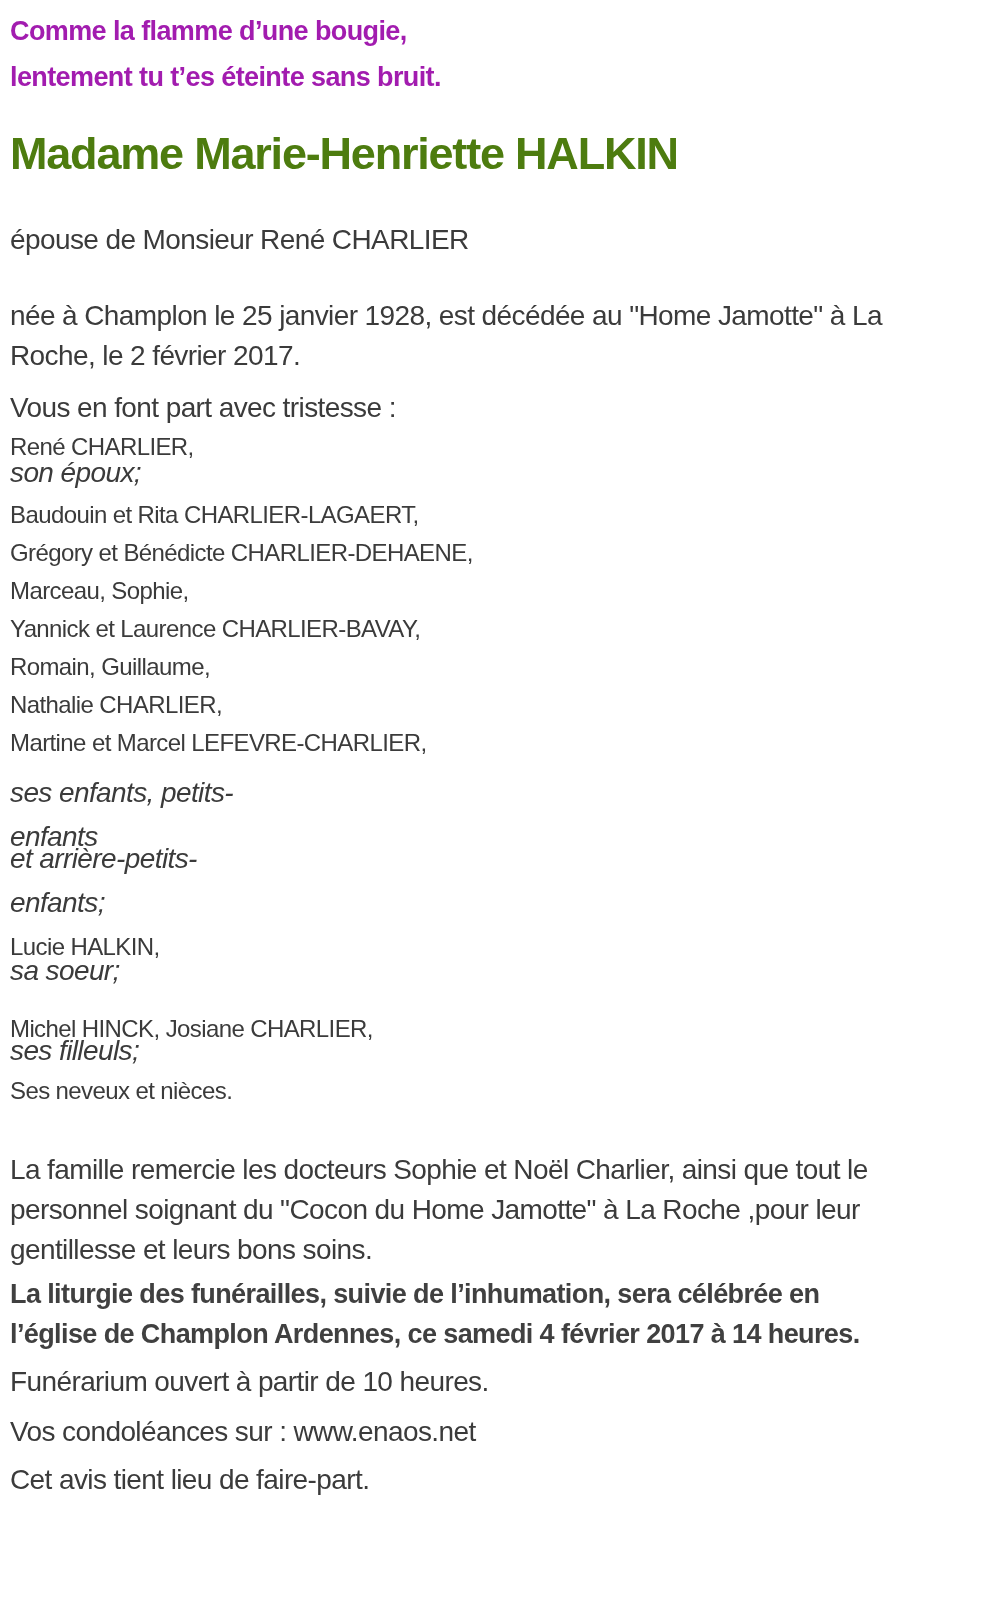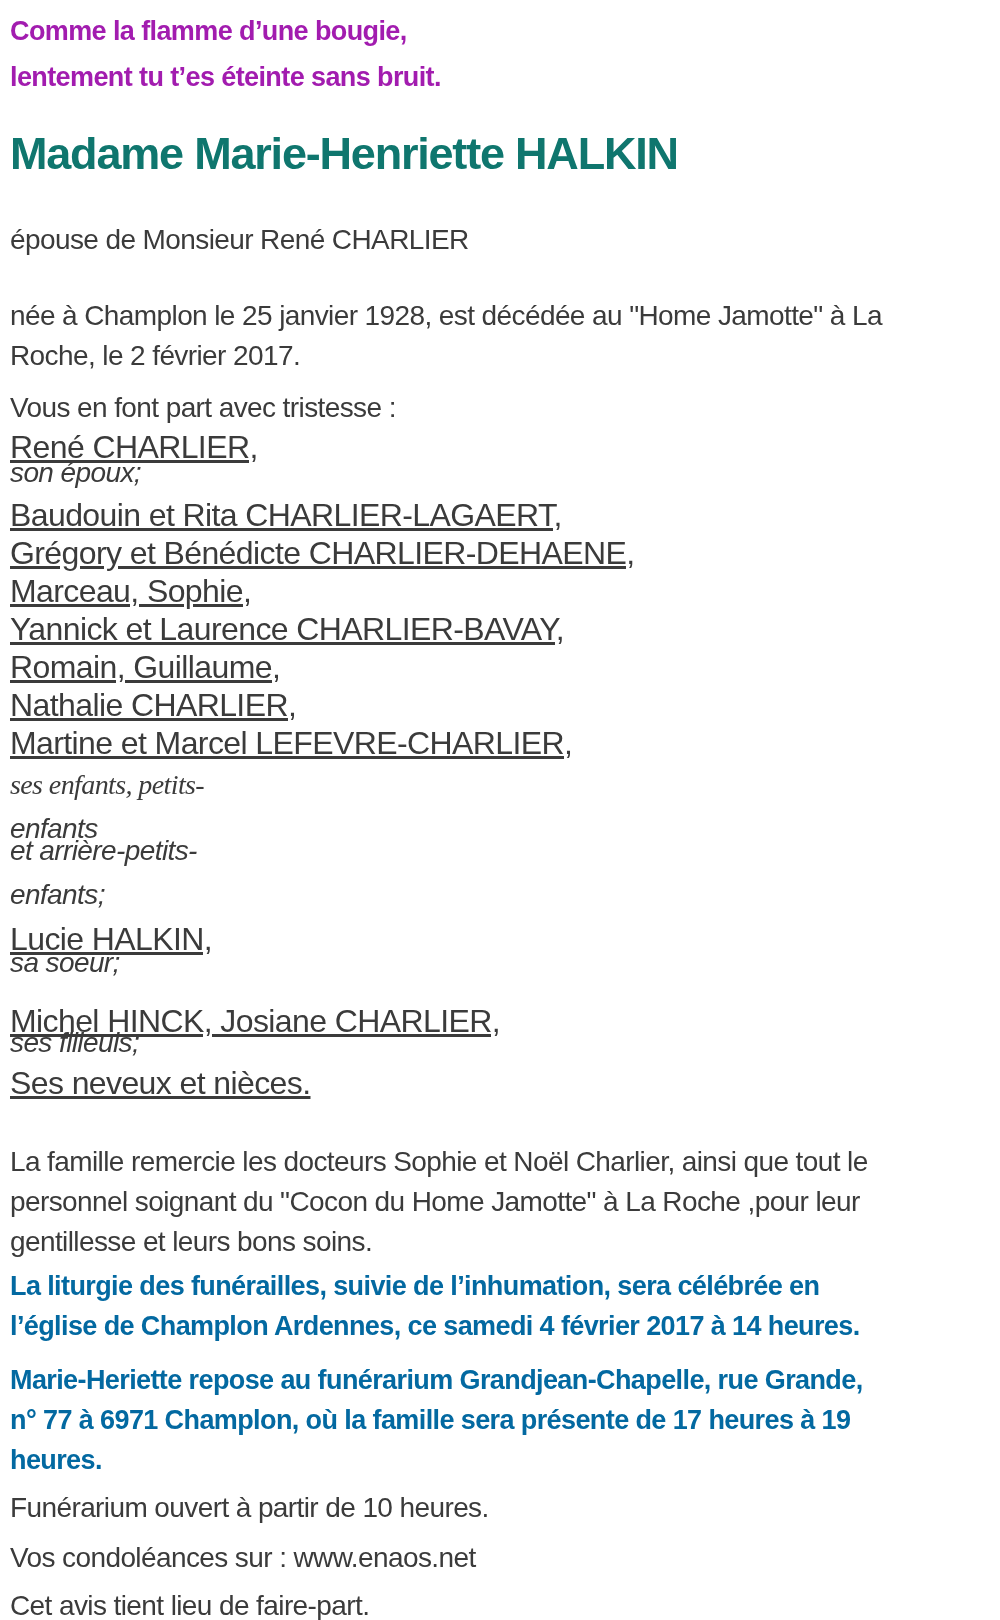--- a/index.html
+++ b/index.html
@@ -6,40 +6,40 @@
   body{
     width:1000px;height:1620px;
     background:#ffffff;
     overflow:hidden;
     font-family:"Liberation Sans",sans-serif;
     color:#3b3b3b;
     letter-spacing:-0.6px;
   }
   .page{padding:8px 10px 0 10px;}
   .epitaph-line{font-weight:bold;color:#a21caf;font-size:27px;line-height:46px;white-space:nowrap;}
-  .title{font-size:45px;line-height:52px;font-weight:bold;color:#0f766e;margin-top:28px;letter-spacing:-1.2px;white-space:nowrap;}
+  .title{font-size:45px;line-height:52px;font-weight:bold;color:#4d7c0f;margin-top:28px;letter-spacing:-1.2px;white-space:nowrap;}
   .spouse{font-size:28px;line-height:40px;margin-top:40px;white-space:nowrap;}
   .life{margin-top:36px;}
   .life-line,.para-line{font-size:28px;line-height:40px;white-space:nowrap;}
   .intro{font-size:28px;line-height:40px;margin-top:12px;white-space:nowrap;}
-  .name-line{font-size:32px;line-height:38px;white-space:nowrap;text-decoration:underline;}
+  .name-line{font-size:24px;line-height:38px;white-space:nowrap;}
   .relation{font-size:28px;font-style:italic;text-align:left;line-height:30px;white-space:nowrap;}
   .rel-husband{margin-top:-8px;}
   .group-children{margin-top:8px;}
-  .relc-1{margin-top:8px;font-family:Liberation Serif, serif;}
+  .relc-1{margin-top:16px;}
   .relc-2{margin-top:14px;}
   .relc-3{margin-top:-8px;}
   .relc-4{margin-top:14px;}
   .group-sister{margin-top:10px;}
   .rel-sister{margin-top:-10px;}
   .group-god{margin-top:24px;}
   .rel-god{margin-top:-12px;}
   .group-others{margin-top:6px;}
   .thanks{margin-top:40px;}
-  .bold-line{font-weight:bold;color:#0369a1;font-size:27px;line-height:40px;white-space:nowrap;}
+  .bold-line{font-weight:bold;color:#404040;font-size:27px;line-height:40px;white-space:nowrap;}
   .liturgy{margin-top:4px;}
   .repose{margin-top:14px;}
   .funerarium{margin-top:8px;}
   .condolences{margin-top:10px;}
   .legal{margin-top:8px;}
 </style>
 </head>
 <body>
 
 <div class="page">
@@ -97,25 +97,20 @@
     <div class="para-line">La famille remercie les docteurs Sophie et Noël Charlier, ainsi que tout le</div>
     <div class="para-line">personnel soignant du "Cocon du Home Jamotte" à La Roche ,pour leur</div>
     <div class="para-line">gentillesse et leurs bons soins.</div>
   </div>
 
   <div class="liturgy">
     <div class="bold-line">La liturgie des funérailles, suivie de l’inhumation, sera célébrée en</div>
     <div class="bold-line">l’église de Champlon Ardennes, ce samedi 4 février 2017 à 14 heures.</div>
   </div>
 
-  <div class="repose">
-    <div class="bold-line">Marie-Heriette repose au funérarium Grandjean-Chapelle, rue Grande,</div>
-    <div class="bold-line">n° 77 à 6971 Champlon, où la famille sera présente de 17 heures à 19</div>
-    <div class="bold-line">heures.</div>
-  </div>
 
   <div class="para-line funerarium">Funérarium ouvert à partir de 10 heures.</div>
 
   <div class="para-line condolences">Vos condoléances sur : www.enaos.net</div>
 
   <div class="para-line legal">Cet avis tient lieu de faire-part.</div>
 
 </div>
 
 </body></html>

